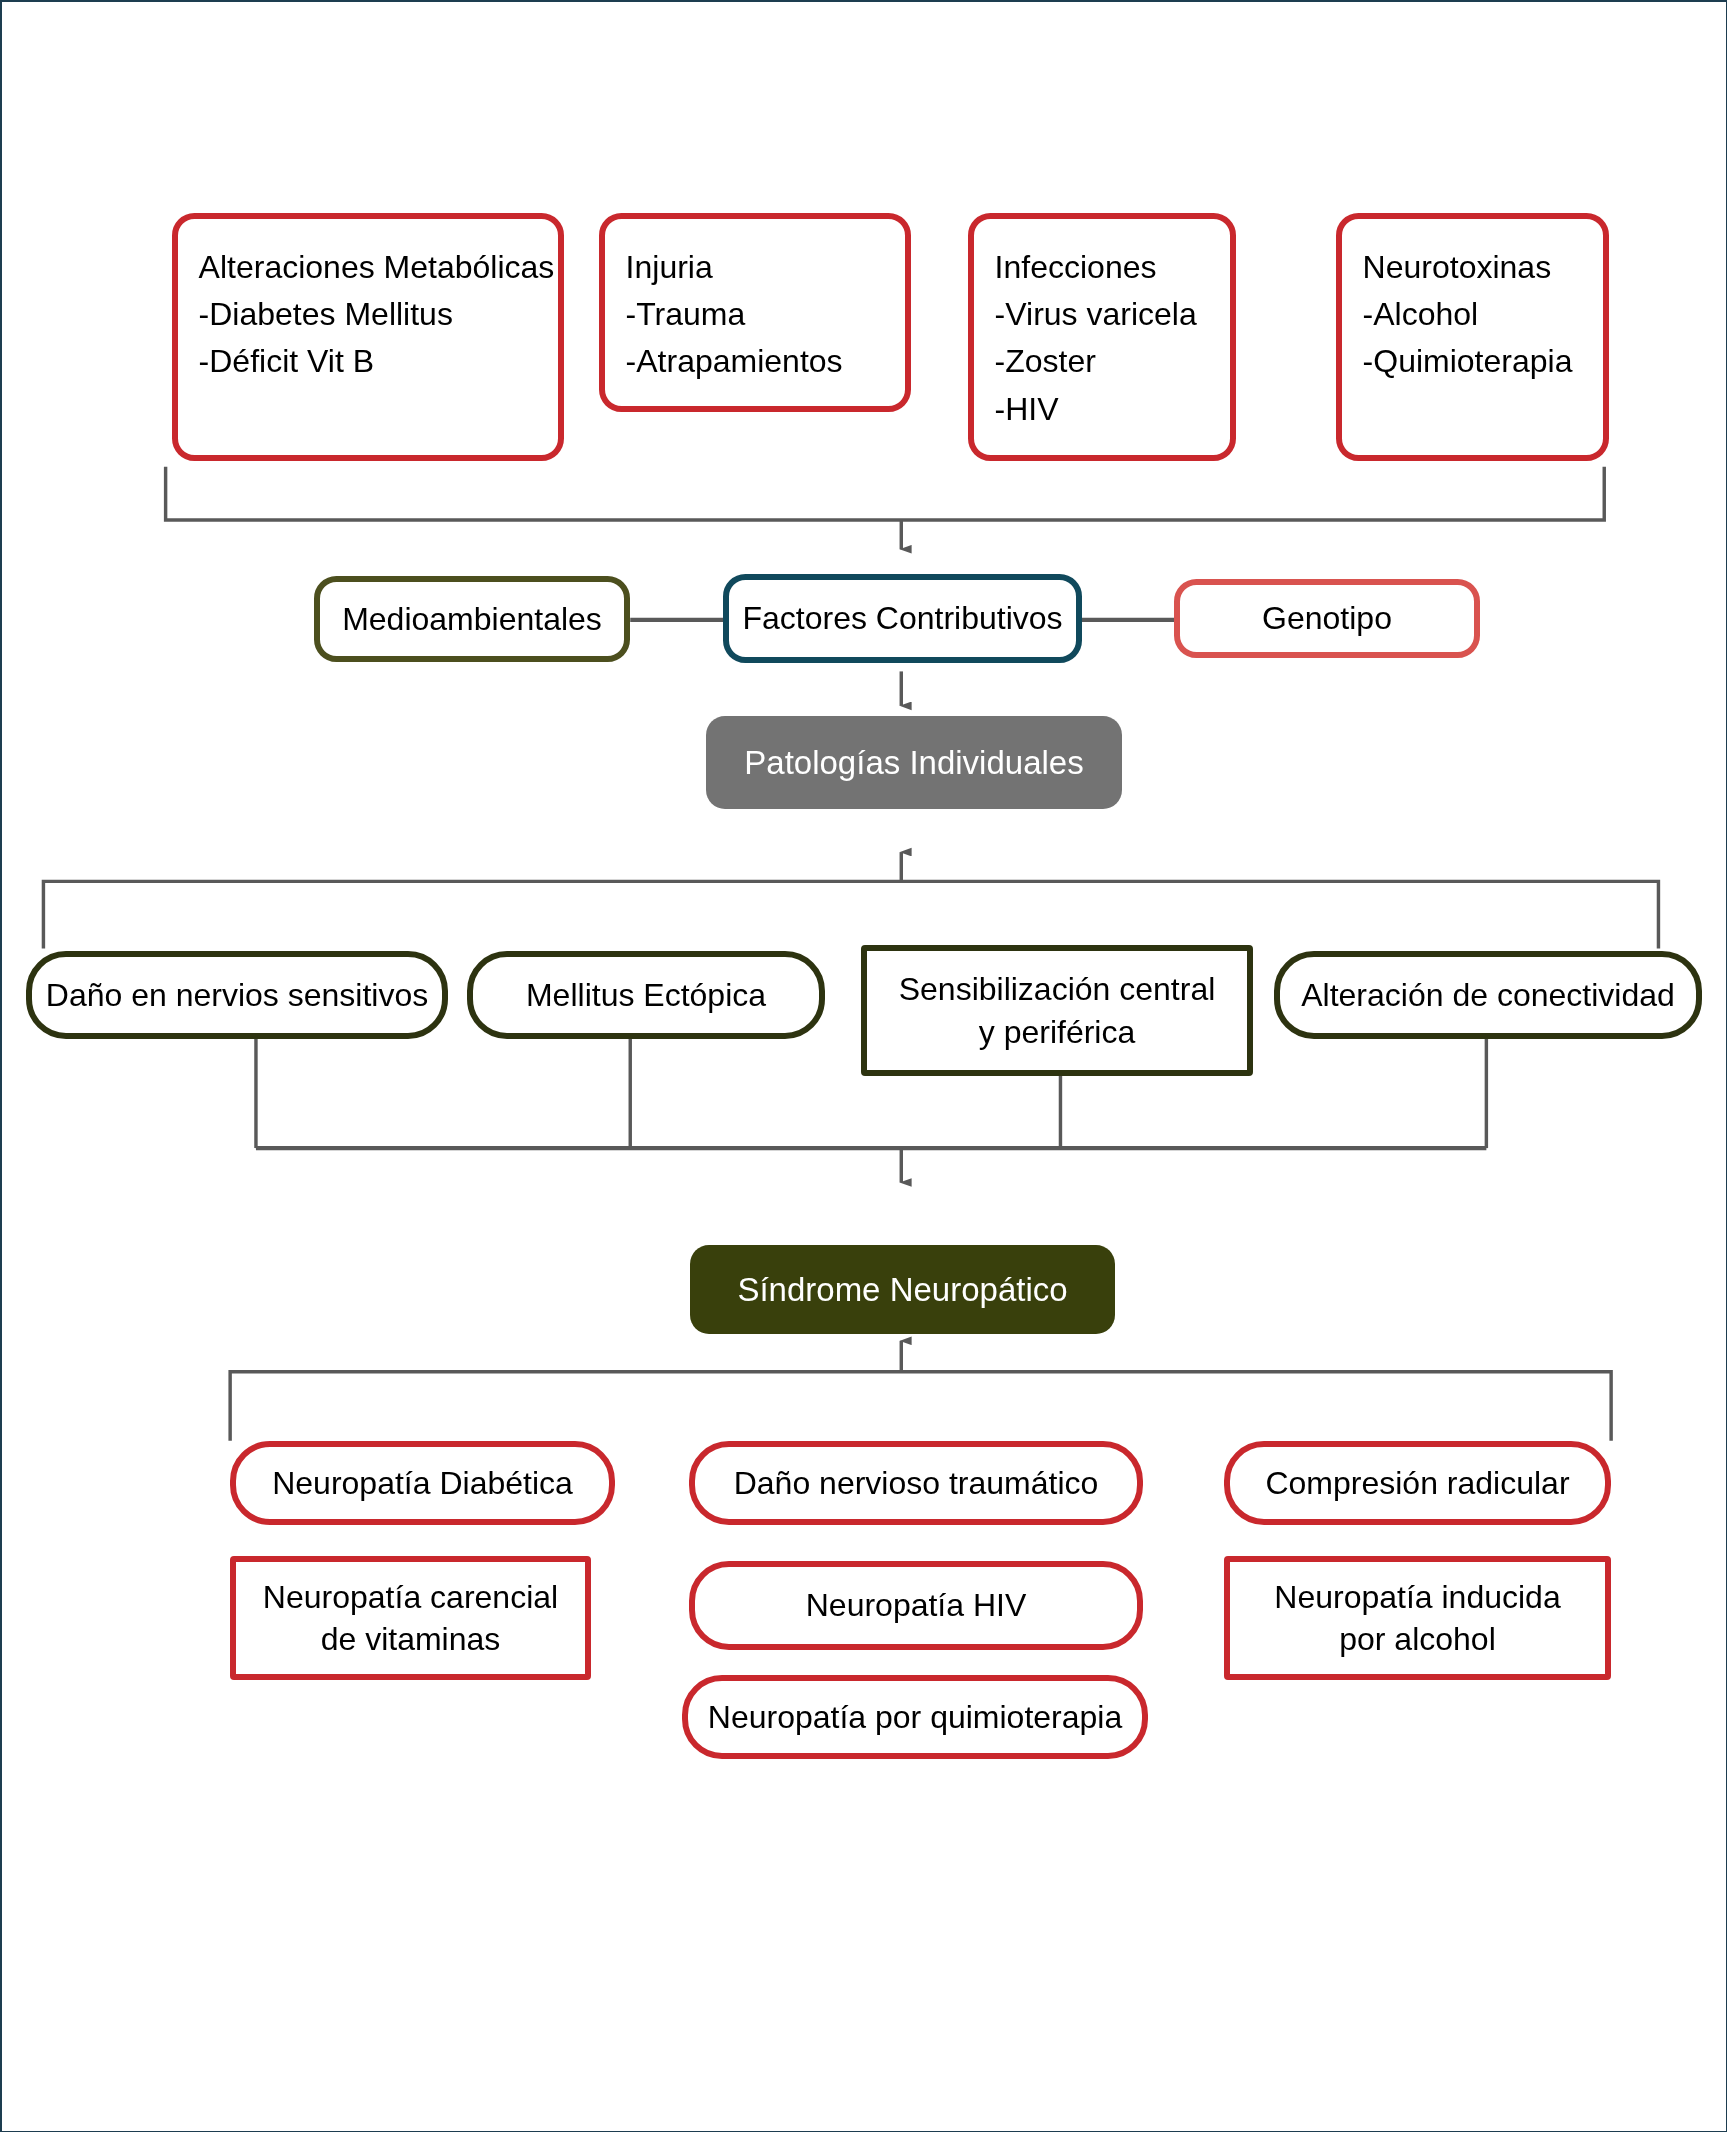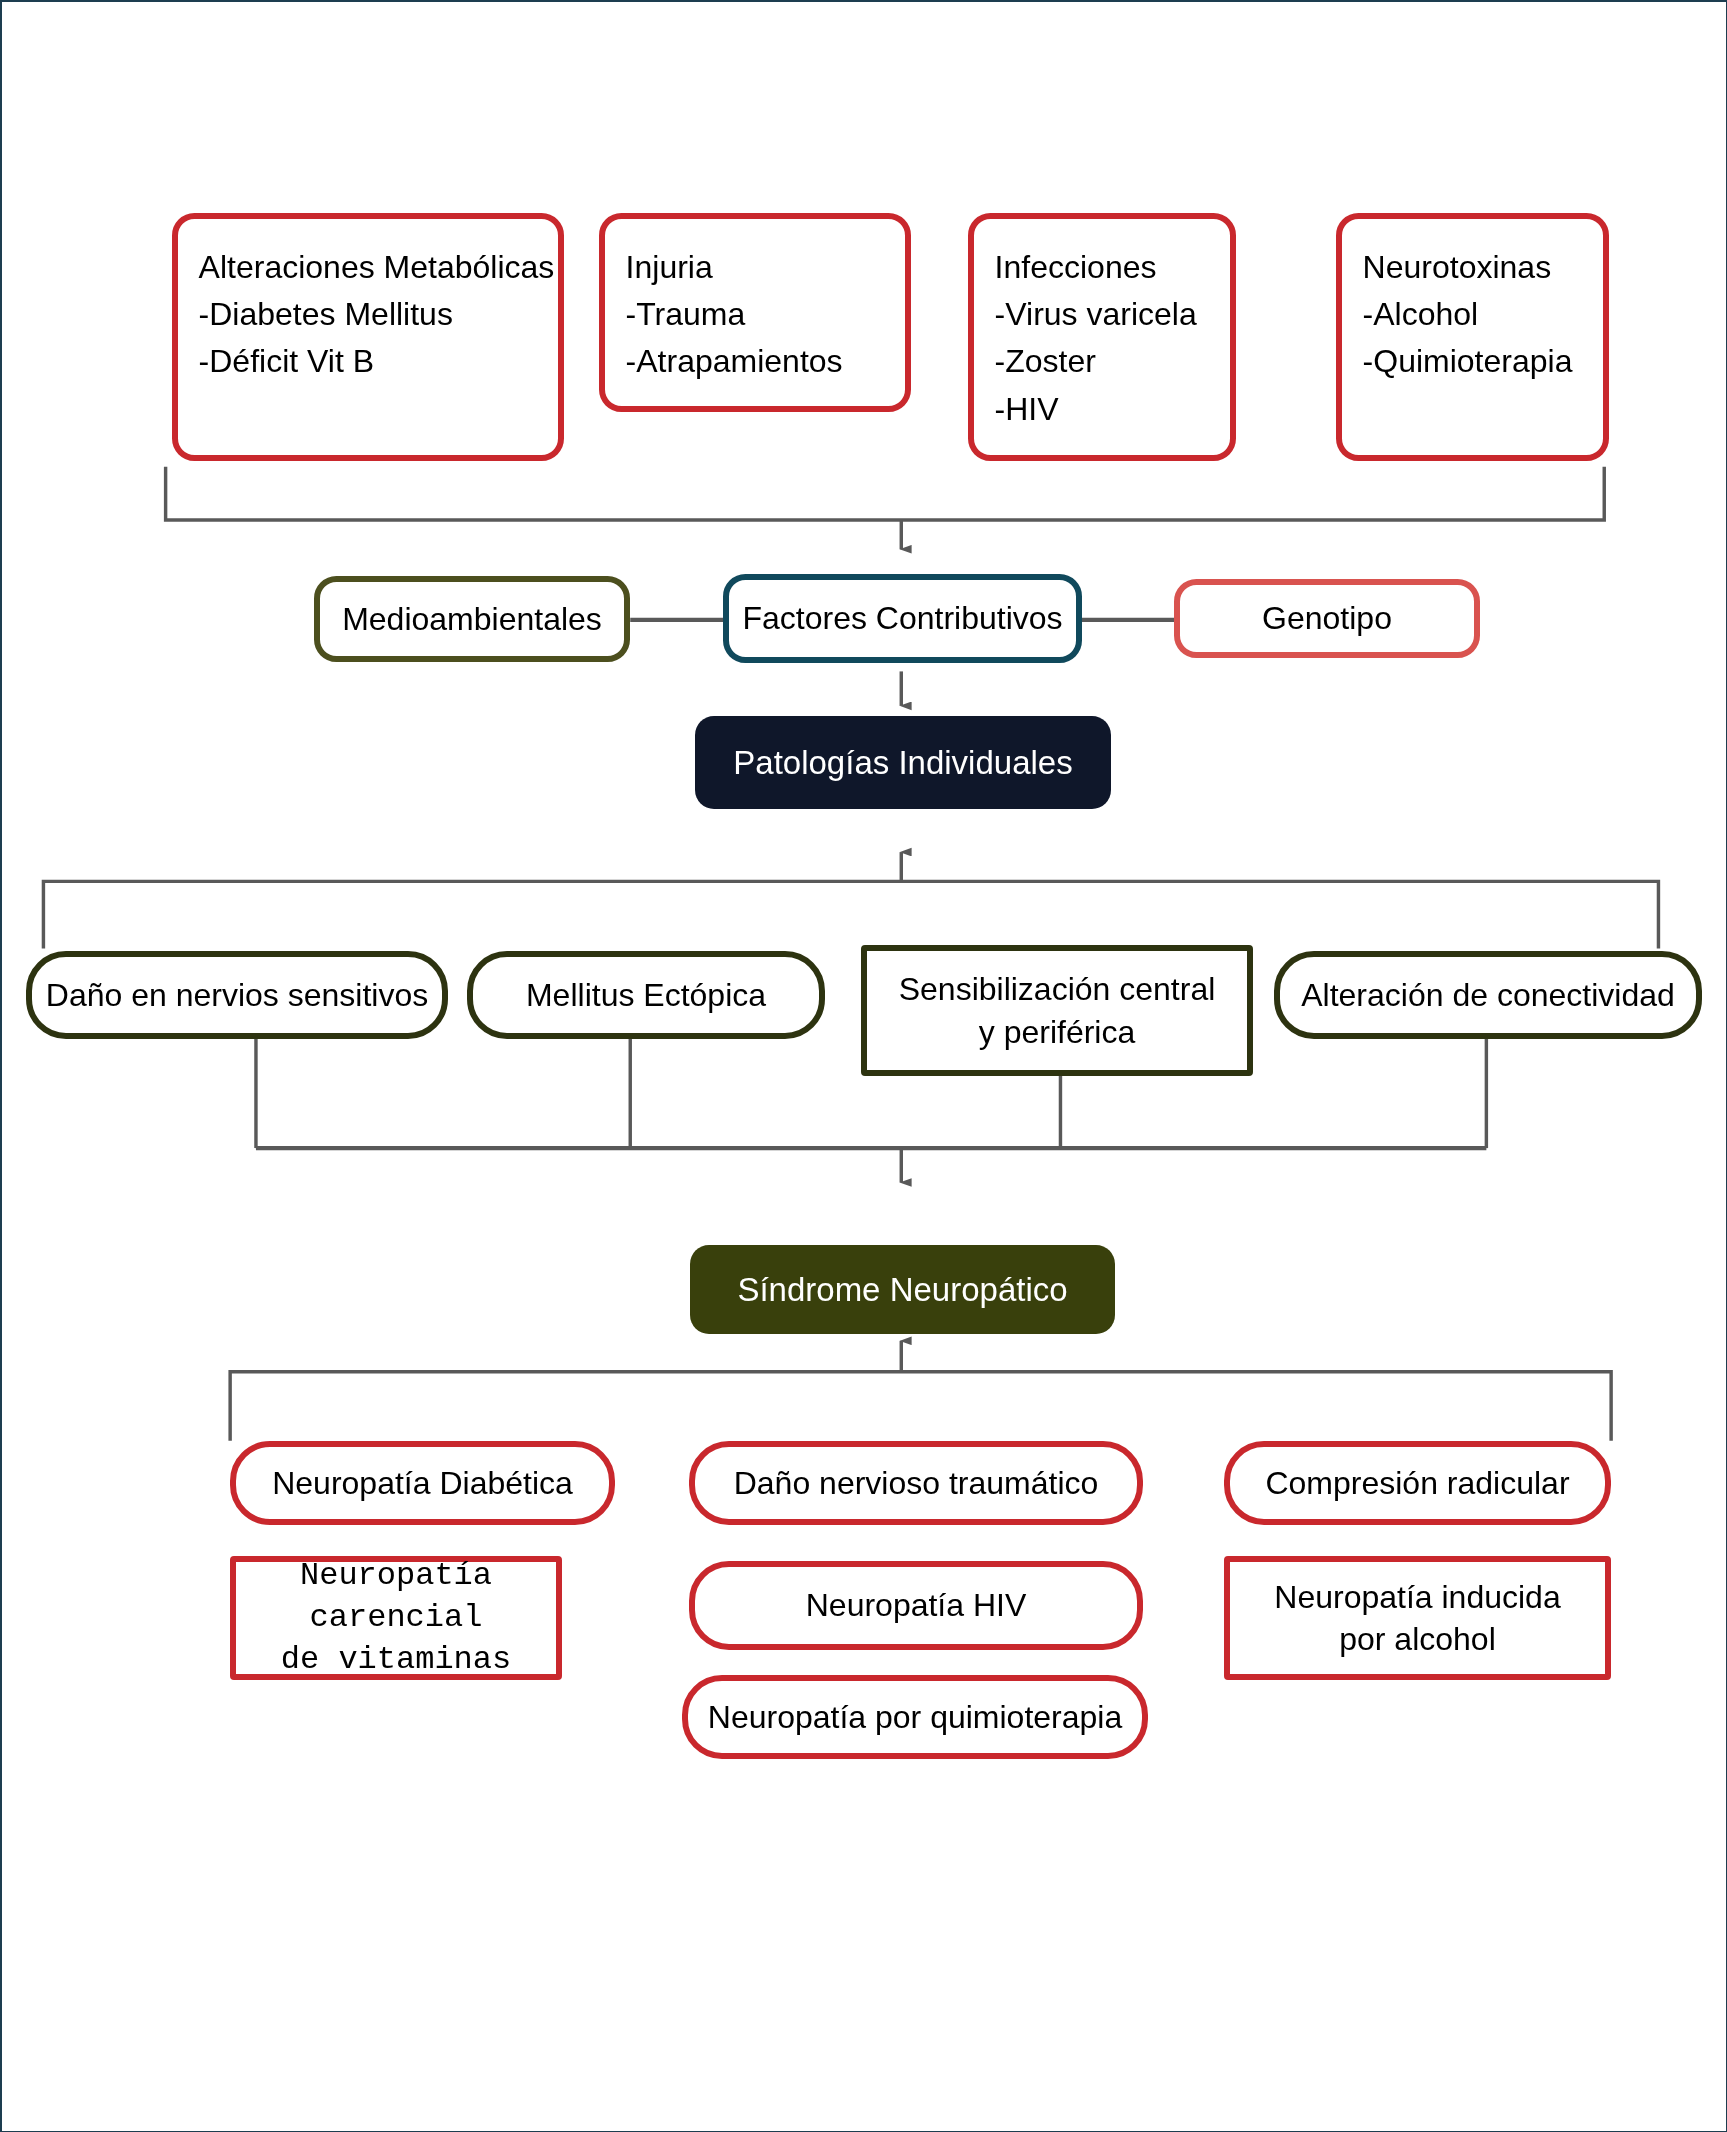--- a/index.html
+++ b/index.html
@@ -68,21 +68,21 @@
   }
   .factor-box.olive  { border-color: #4c4f1e; }
   .factor-box.teal   { border-color: #10495c; }
   .factor-box.coral  { border-color: #d9534f; }
   
   .filled {
     border-radius: 19px;
     font-size: 33px;
     color: #ffffff;
   }
-  .filled.navy  { background: #0f172a; }
+  .filled.navy  { background: #737373; margin-left: 11px; }
   .filled.olive { background: #39400c; }
   
   .mech-box {
     border: 6.9px solid #2d3310;
     border-radius: 40px;
     background: #ffffff;
     font-size: 32px;
   }
   
   .pill {
@@ -210,21 +210,21 @@
     </div>
 
     <div class="node pill" style="left:687px; top:1439px; width:454px; height:84px;">
       <span>Daño nervioso traumático</span>
     </div>
 
     <div class="node pill" style="left:1222px; top:1439px; width:387px; height:84px;">
       <span>Compresión radicular</span>
     </div>
 
-    <div class="node pill two-line" style="left:228px; top:1554px; width:332px; height:124px; flex-direction:column;font-family:Liberation Mono, monospace;">
+    <div class="node pill two-line" style="left:228px; top:1554px; width:361px; height:124px; flex-direction:column;">
       <span>Neuropatía carencial</span>
       <span>de vitaminas</span>
     </div>
 
     <div class="node pill two-line" style="left:1222px; top:1554px; width:387px; height:124px; flex-direction:column;">
       <span>Neuropatía inducida</span>
       <span>por alcohol</span>
     </div>
 
     <div class="node pill" style="left:687px; top:1559px; width:454px; height:89px;">

